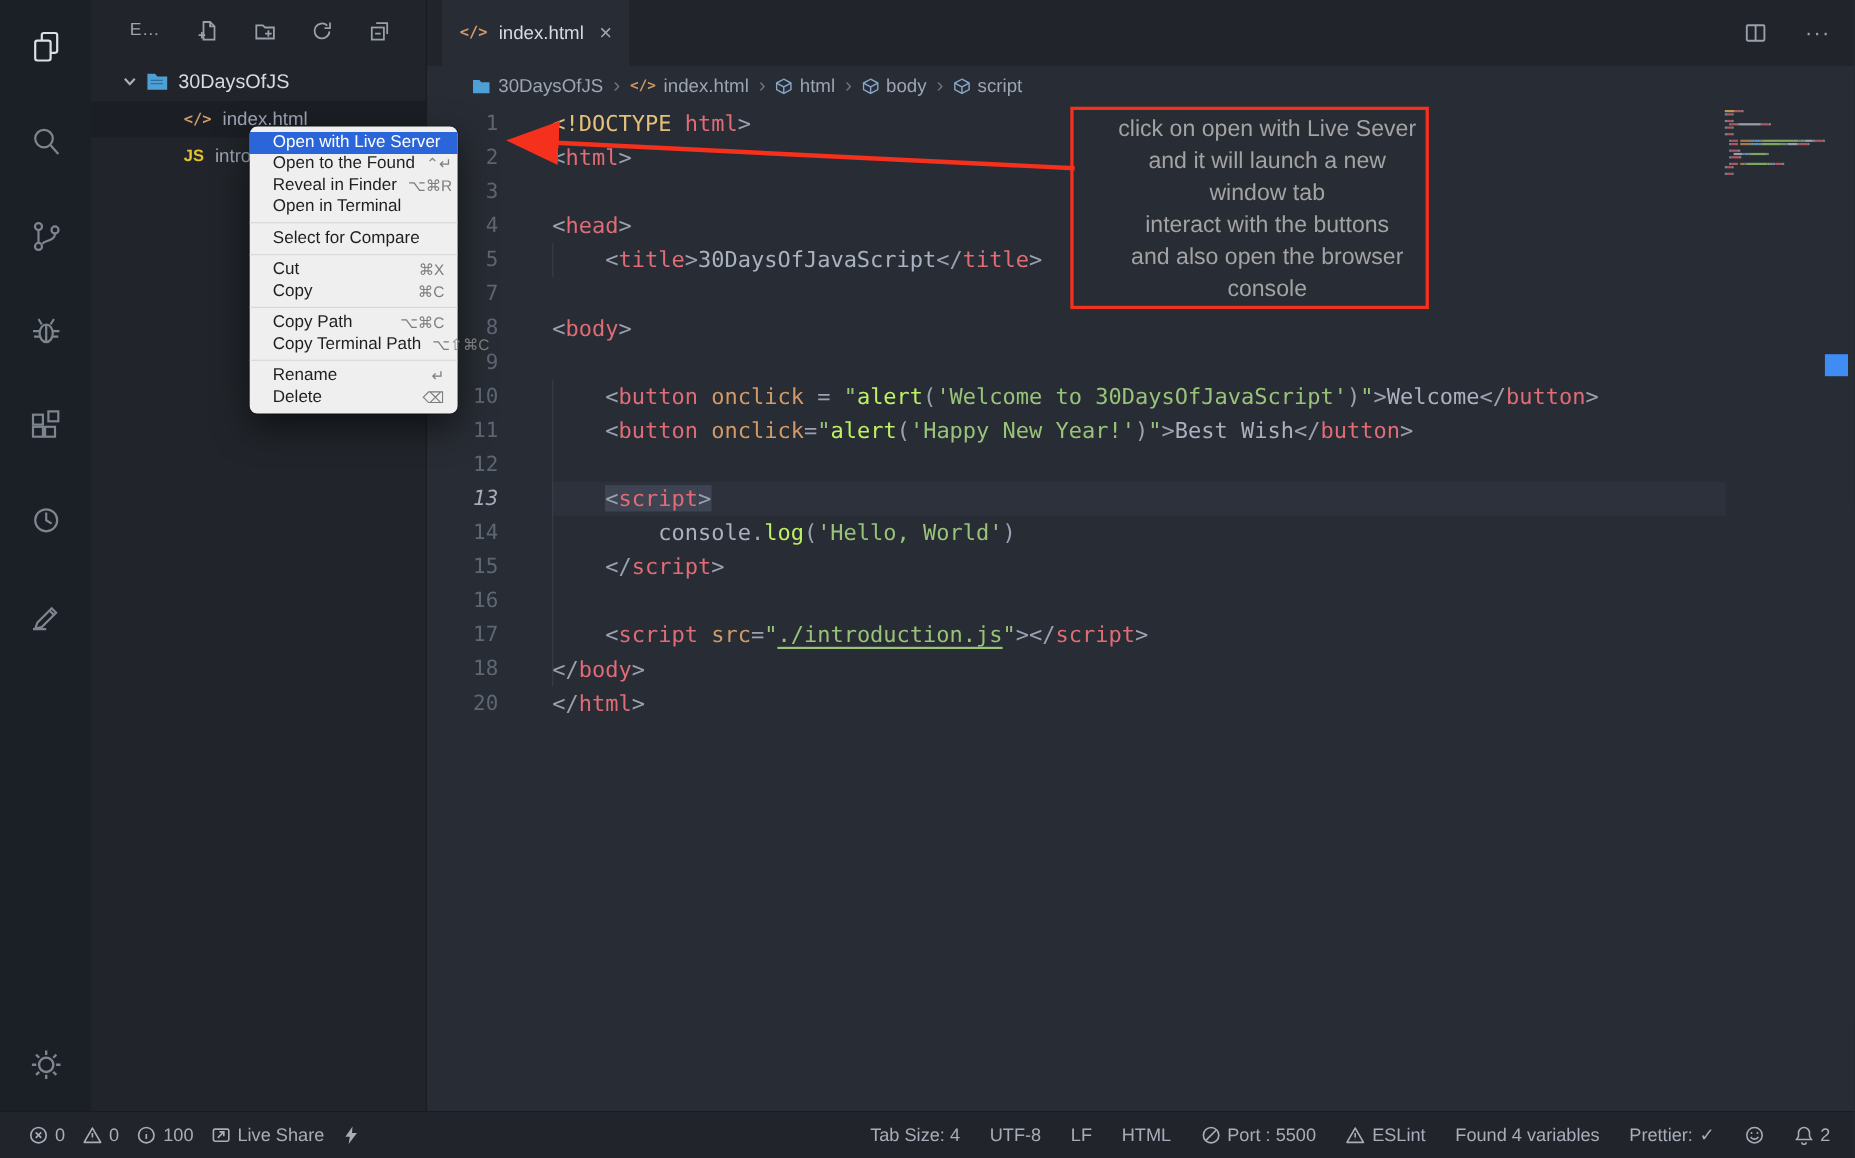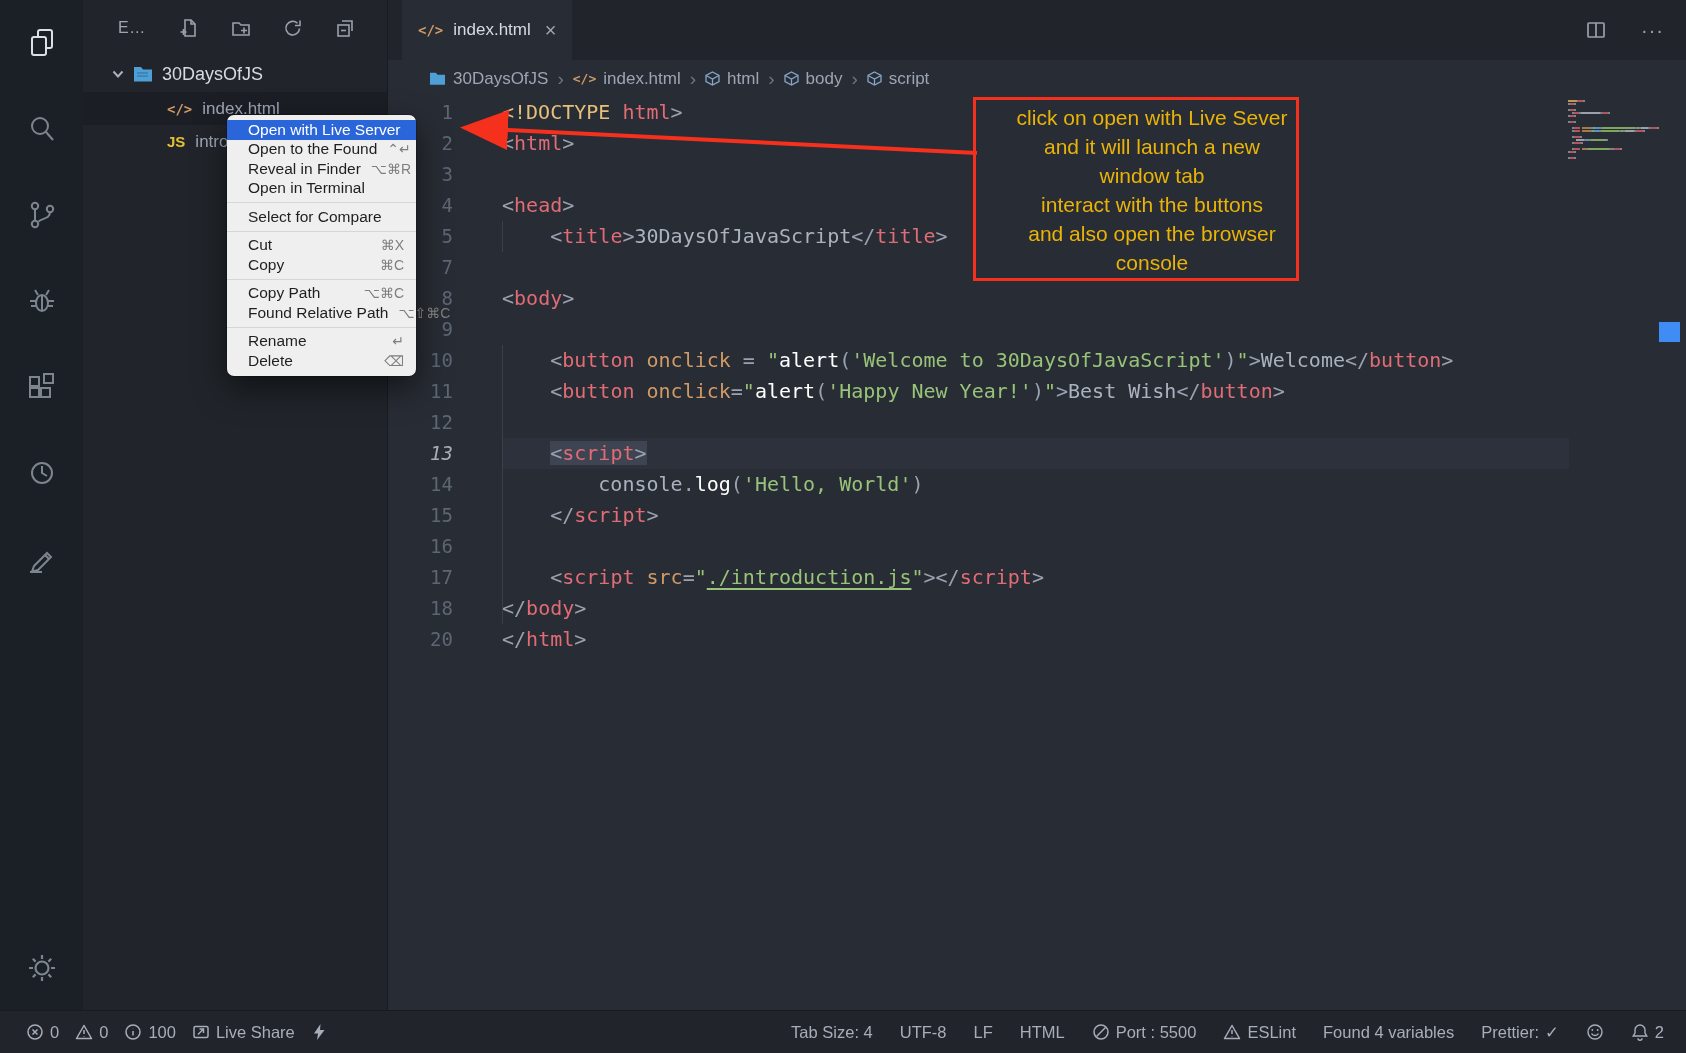--- a/index.html
+++ b/index.html
@@ -43,21 +43,21 @@
   .bc-sep { color:#6e7683; font-size:19px; margin:0 9px; }
   .bc-code { color:#d19a66; font-weight:bold; font-family:"DejaVu Sans Mono",monospace; font-size:13px; }
 
   
   .code-area { position:relative; font-family:"DejaVu Sans Mono",monospace; font-size:20px; color:#abb2bf; }
   .line { display:flex; height:31px; line-height:31px; white-space:pre; }
   .gutter { width:114px; min-width:114px; text-align:right; padding-right:49px; color:#5d6673; font-size:19px; }
   .line.current .gutter { color:#a6adbb;font-style:italic; }
   .code { flex:1; margin-right:117px; }
   .line.current .code { background:#2c313c; }
-  .tk-tag{color:#e06c75} .tk-attr{color:#d19a66} .tk-str{color:#98c379} .tk-fn{color:#ffffff}
+  .tk-tag{color:#e06c75} .tk-attr{color:#d19a66} .tk-str{color:#98c379} .tk-fn{color:#bef264}
   .tk-punct{color:#9aa2b1} .tk-txt{color:#abb2bf} .tk-kw{color:#e5c07b}
   .tk-link{color:#98c379; text-decoration:underline; text-underline-offset:4px;}
   .whl{background:#3e4452;}
   .indent-guide { position:absolute; width:1px; background:#3a3f4a; left:114px; }
   #guide-a { top:124px; height:31px; }
   #guide-b { top:248px; height:279px; }
 
   
   .minimap { position:absolute; top:100px; right:26px; width:92px; display:flex; flex-direction:column; gap:1px; z-index:2; }
   .mm-line { height:2px; display:flex; }
@@ -444,36 +444,36 @@
         <div class="menu-item">
           <span>Copy</span>
           <span class="sc">⌘C</span>
         </div>
         <div class="menu-sep"></div>
         <div class="menu-item">
           <span>Copy Path</span>
           <span class="sc">⌥⌘C</span>
         </div>
         <div class="menu-item">
-          <span>Found Relative Path</span>
+          <span>Copy Terminal Path</span>
           <span class="sc">⌥⇧⌘C</span>
         </div>
         <div class="menu-sep"></div>
         <div class="menu-item">
           <span>Rename</span>
           <span class="sc">↵</span>
         </div>
         <div class="menu-item">
           <span>Delete</span>
           <span class="sc">⌫</span>
         </div>
       </div>
   </div>
 
-  <div class="annotation" style="color: #eab308; border-color: rgb(245, 48, 29); padding-left: 32px;">click on open with Live Sever
+  <div class="annotation" style="color: #a3a3a3; border-color: rgb(245, 48, 29); padding-left: 32px;">click on open with Live Sever
 and it will launch a new
 window tab
 interact with the buttons
 and also open the browser
 console</div>
   <svg class="arrow-svg" viewBox="0 0 1686 1053">
     <defs>
       <marker id="ah" markerWidth="12" markerHeight="10" refX="10" refY="5" orient="auto">
         <path class="arrow-head" d="M0 0 L12 5 L0 10 Z" fill="#f5301d"></path>
       </marker>

